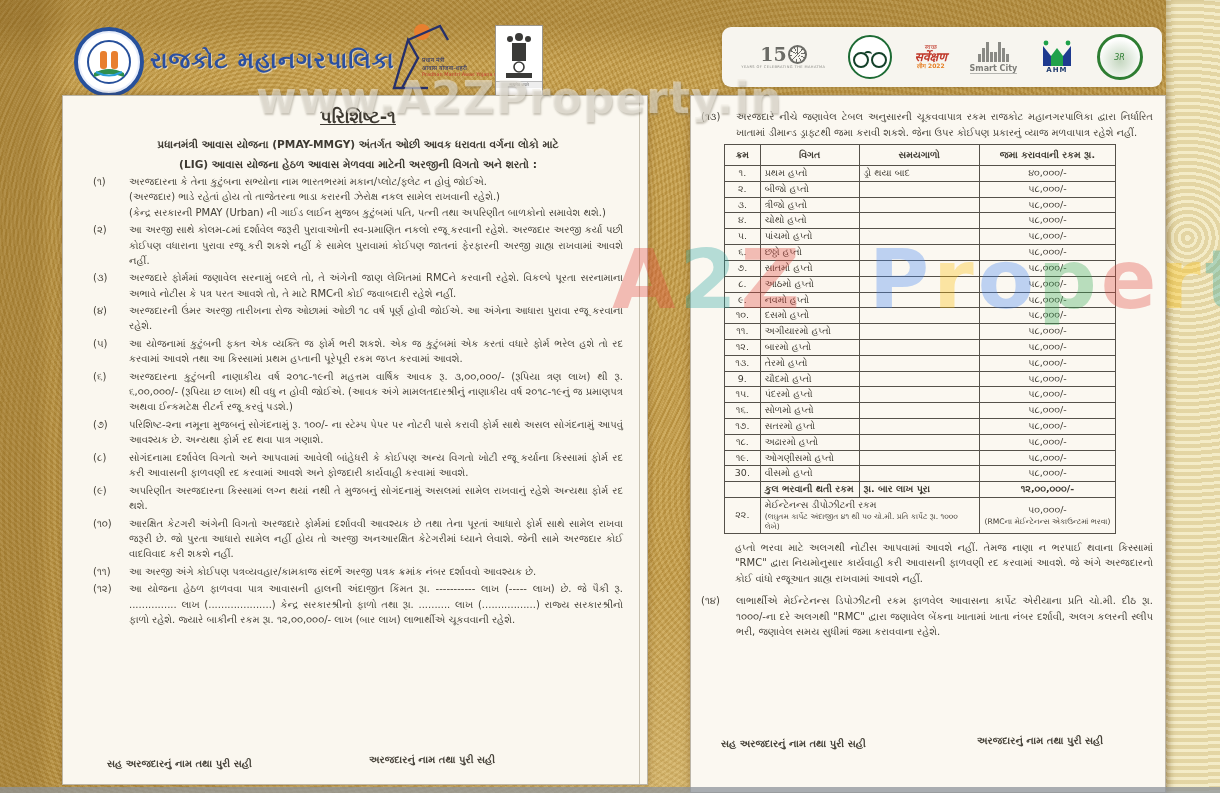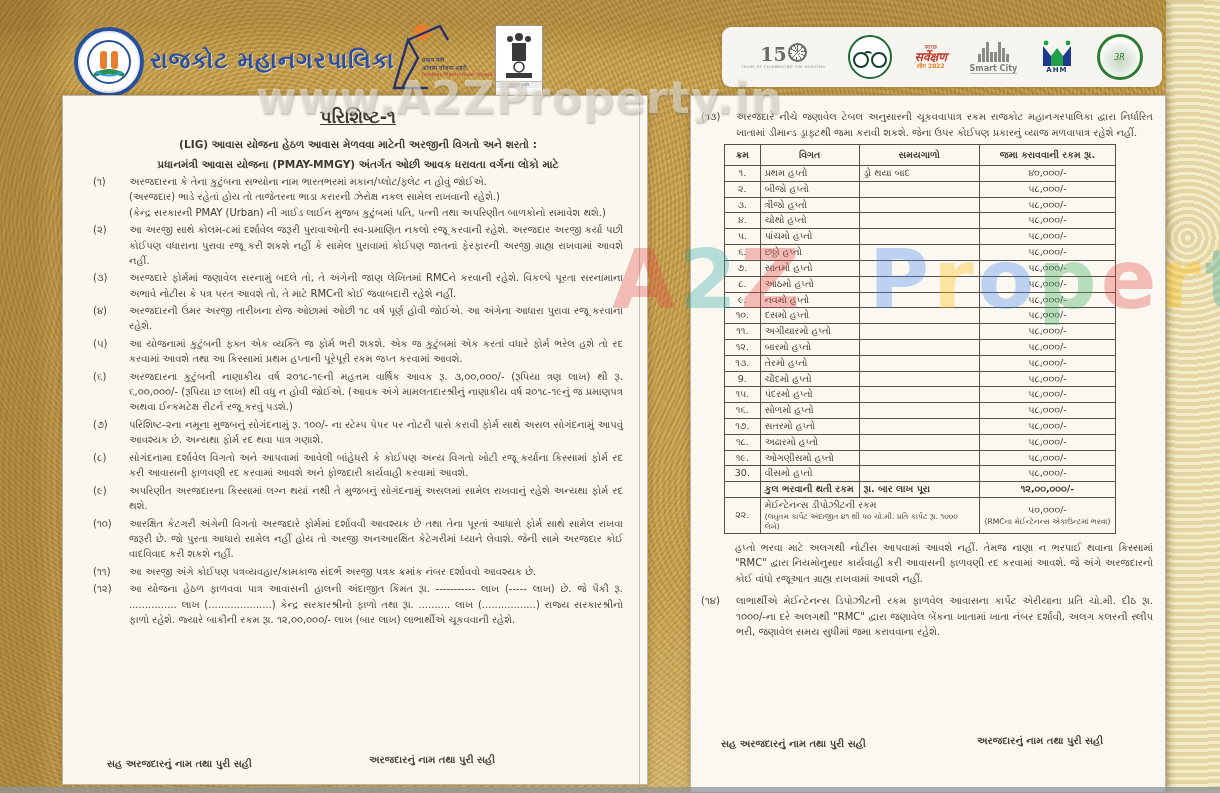--- a/index.html
+++ b/index.html
@@ -40,21 +40,21 @@
   
   .wm-top{position:absolute;left:256px;top:72px;font-size:44px;font-weight:bold;
     color:rgba(236,233,224,.55);text-shadow:1px 2px 2px rgba(110,100,80,.35);letter-spacing:1px;z-index:30;pointer-events:none;}
   .wm-mid{position:absolute;left:612px;top:232px;font-size:82px;font-weight:bold;letter-spacing:4px;
     opacity:.33;z-index:30;pointer-events:none;white-space:nowrap;}
 
   
   .logo-bar{position:absolute;left:722px;top:27px;width:440px;height:60px;background:#f7f5ef;border-radius:9px;
     box-shadow:0 1px 4px rgba(90,60,10,.35);display:flex;align-items:center;justify-content:space-around;padding:0 8px;box-sizing:border-box;}
   .logo-chip{display:flex;flex-direction:column;align-items:center;justify-content:center;height:52px;}
-  .l-150{font-family:"DejaVu Serif","Liberation Serif",serif;color:#6b6b66;font-weight:bold;font-size:19px;display:flex;}
+  .l-150{font-family:"DejaVu Serif","Liberation Serif",serif;color:#6b6b66;font-weight:bold;font-size:19px;display:flex;align-items:center;}
   .l-150 .wheel{width:15px;height:15px;border:2px solid #6b6b66;border-radius:50%;margin-left:1px;
     background:repeating-conic-gradient(#6b6b66 0 8deg, transparent 8deg 37deg);}
   .l-cap{font-size:3.6px;color:#8a8a85;letter-spacing:.4px;text-align:center;line-height:1.4;}
   .glasses{width:40px;height:40px;border:2px solid #1d6b34;border-radius:50%;position:relative;background:#fff;}
   .glasses::before,.glasses::after{content:"";position:absolute;top:15px;width:12px;height:12px;border:2px solid #14412a;border-radius:50%;}
   .glasses::before{left:3px;} .glasses::after{right:3px;}
   .glasses .bridge{position:absolute;top:14px;left:14px;width:8px;height:5px;border-top:2px solid #14412a;border-radius:50% 50% 0 0;}
   .survekshan{text-align:center;line-height:1.05;}
   .sv1{font-size:6px;color:#c0392b;} .sv2{font-size:12px;font-weight:bold;font-style:italic;color:#c0392b;} .sv3{font-size:6px;color:#2c3e50;}
   .sv3 b{color:#e67e22;}
@@ -184,22 +184,22 @@
     </div>
     <div class="logo-chip">
       <div class="greenring">
           <span>3R</span>
         </div>
     </div>
   </div>
 
   <div class="paper left-paper">
     <div class="doc-title">પરિશિષ્ટ-૧</div>
+    <div class="doc-sub">પ્રધાનમંત્રી આવાસ યોજના (PMAY-MMGY) અંતર્ગત ઓછી આવક ધરાવતા વર્ગના લોકો માટે</div>
     <div class="doc-sub">(LIG) આવાસ યોજના હેઠળ આવાસ મેળવવા માટેની અરજીની વિગતો અને શરતો :</div>
-    <div class="doc-sub">પ્રધાનમંત્રી આવાસ યોજના (PMAY-MMGY) અંતર્ગત ઓછી આવક ધરાવતા વર્ગના લોકો માટે</div>
     <div id="left-items">
         <div class="doc-item">
           <span class="num">(૧)</span>
           <div class="txt">અરજદારના કે તેના કુટુંબના સભ્યોના નામ ભારતભરમાં મકાન/પ્લોટ/ફ્લેટ ન હોવું જોઈએ.
 (અરજદાર) ભાડે રહેતાં હોય તો તાજેતરના ભાડા કરારની ઝેરોક્ષ નકલ સામેલ રાખવાની રહેશે.)
 (કેન્દ્ર સરકારની PMAY (Urban) ની ગાઈડ લાઈન મુજબ કુટુંબમાં પતિ, પત્ની તથા અપરિણીત બાળકોનો સમાવેશ થશે.)</div>
         </div>
         <div class="doc-item">
           <span class="num">(૨)</span>
           <div class="txt">આ અરજી સાથે કોલમ-૮માં દર્શાવેલ જરૂરી પુરાવાઓની સ્વ-પ્રમાણિત નકલો રજૂ કરવાની રહેશે. અરજદાર અરજી કર્યા પછી કોઈપણ વધારાના પુરાવા રજૂ કરી શકશે નહીં કે સામેલ પુરાવામાં કોઈપણ જાતનાં ફેરફારની અરજી ગ્રાહ્ય રાખવામાં આવશે નહીં.</div>

